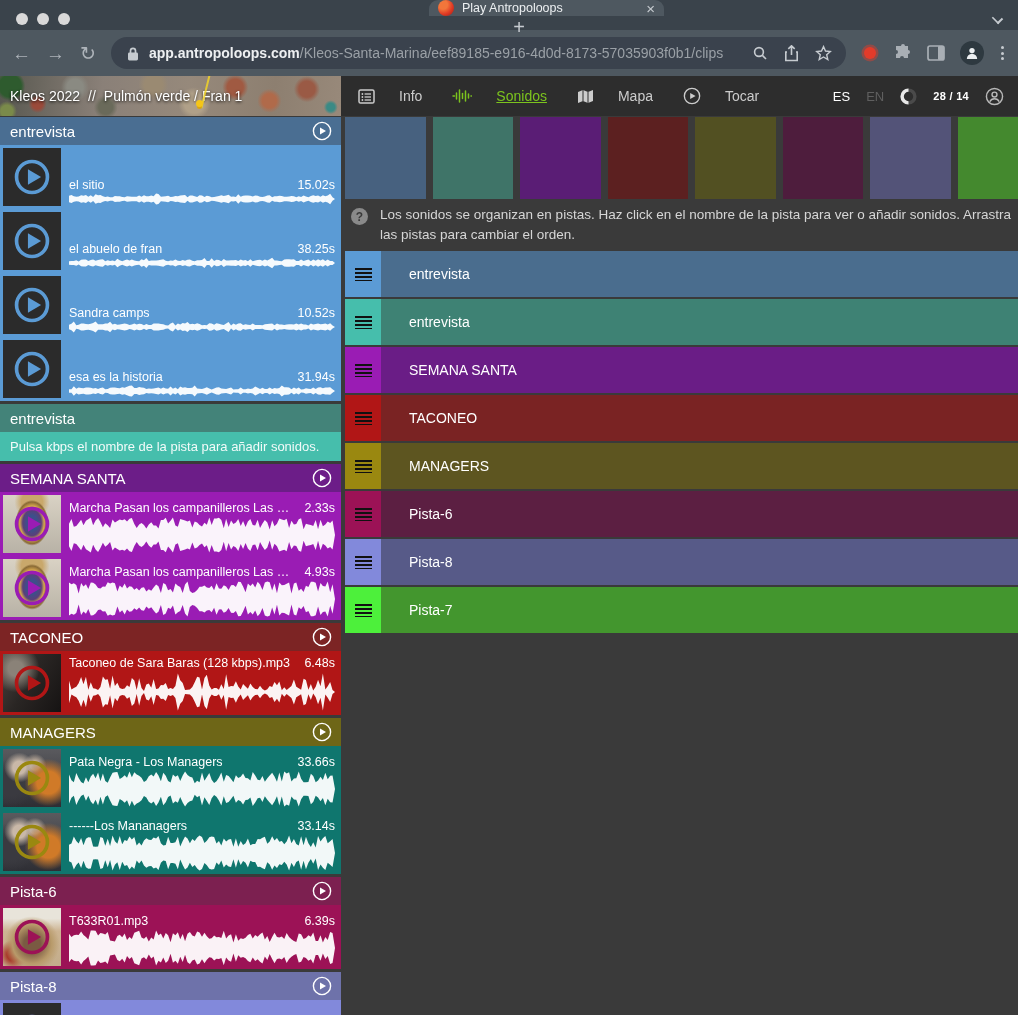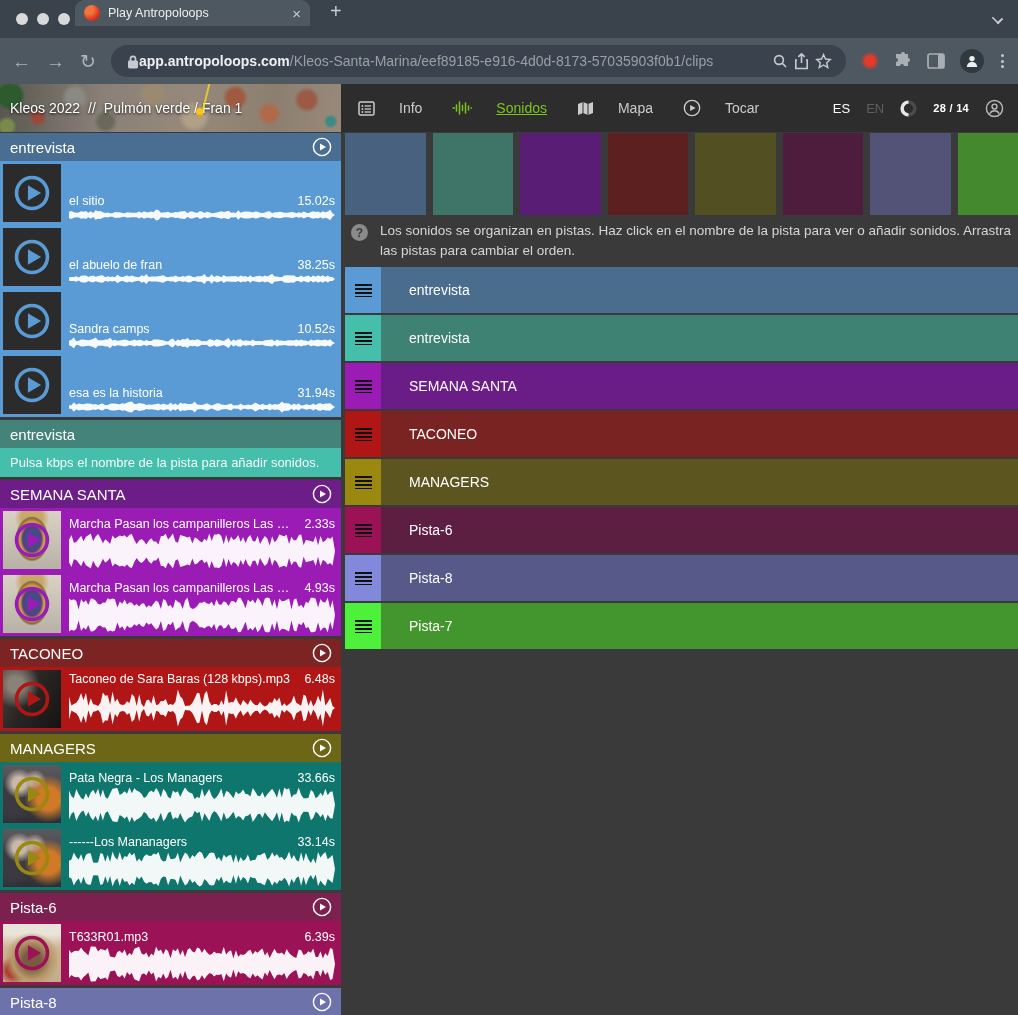--- a/index.html
+++ b/index.html
@@ -1,49 +1,49 @@
 <!DOCTYPE html>
 <html><head>
 <meta charset="utf-8">
 <style>
   * { box-sizing: border-box; margin: 0; padding: 0; }
   html,body { width:1018px; height:1015px; overflow:hidden; background:#3A3A3A;
     font-family:"Liberation Sans", sans-serif; }
 
   
-  .tab-strip { height:38px; background:#3A434B; display:flex; align-items:flex-start; position:relative; }
+  .tab-strip { height:30px; background:#3A434B; display:flex; align-items:center; position:relative;flex-direction:column; }
   .traffic { position:absolute; left:16px; top:13px; display:flex; gap:9px; }
   .traffic span { width:12px; height:12px; border-radius:50%; background:#D9D9D9; display:block; }
   .tab { margin-left:75px; width:235px; height:26px; background:#4E5860; border-radius:9px 9px 0 0;
     display:flex; align-items:center; padding:0 9px; gap:8px; }
   .favicon { width:16px; height:16px; border-radius:50%; flex:none;
     background:radial-gradient(circle at 32% 30%, #F2763B 0 28%, #E03A24 60%, #9E1A14 100%); }
   .tab-title { color:#ECEFF1; font-size:12.5px; flex:1; white-space:nowrap; overflow:hidden; }
   .tab-close { color:#C6CBD0; font-size:15px; line-height:1; cursor:default; }
   .new-tab { color:#C6CBD0; font-size:20px; margin-left:20px; padding-bottom:3px; }
   .win-chevron { position:absolute; right:16px; top:14px; width:9px; height:9px;
     border-right:2px solid #C6CBD0; border-bottom:2px solid #C6CBD0; transform:rotate(45deg) scale(1,.8); }
 
   .toolbar { height:46px; background:#4E5860; display:flex; align-items:center; padding:0 12px; gap:15px; }
   .navbtn { color:#AEB4BA; font-size:19px; line-height:1; }
   .url-pill { flex:1; height:32px; background:#3A424D; border-radius:16px; display:flex;
-    align-items:center; padding:0 14px 0 16px; font-size:14px; min-width:0; }
+    align-items:center; padding:0 14px 0 16px; gap:10px; font-size:14px; min-width:0; }
   .url-text { flex:1; white-space:nowrap; overflow:hidden; }
   .url-domain { color:#EDEFF1; font-weight:bold; }
   .url-path { color:#9AA0A6; }
   .pill-ic { flex:none; margin-left:6px; }
   .rec-dot { width:12px; height:12px; border-radius:50%; background:#E23B2A;
     box-shadow:0 0 0 2.5px rgba(226,59,42,.45); margin:0 3px; }
   .avatar { width:24px; height:24px; border-radius:50%; background:#2E3940; display:flex;
     align-items:center; justify-content:center; }
   .kebab { display:flex; flex-direction:column; gap:2.5px; padding:2px; }
   .kebab i { width:3px; height:3px; border-radius:50%; background:#C6CBD0; display:block; }
 
   
-  .app-nav { height:48px; background:#2D2D2D; display:flex; align-items:stretch; }
+  .app-nav { height:40px; background:#2D2D2D; display:flex; align-items:stretch; }
   .breadcrumb { width:341px; flex:none; display:flex; align-items:center; gap:8px; padding-left:10px;
     color:#FFF; font-size:14px; text-shadow:0 1px 3px rgba(0,0,0,.9); position:relative; overflow:hidden;
     background:
       radial-gradient(circle at 3% 25%, #2E5B2E 0 11px, transparent 15px),
       radial-gradient(circle at 2% 88%, #7A8A4A 0 6px, transparent 10px),
       radial-gradient(circle at 11% 70%, #9A4A3A 0 5px, transparent 9px),
       radial-gradient(circle at 22% 28%, #8A8A82 0 8px, transparent 14px),
       radial-gradient(circle at 31% 78%, #6A6A5A 0 7px, transparent 12px),
       radial-gradient(circle at 45% 22%, #9A8A72 0 9px, transparent 15px),
       radial-gradient(circle at 57% 68%, #B0A088 0 10px, transparent 16px),

